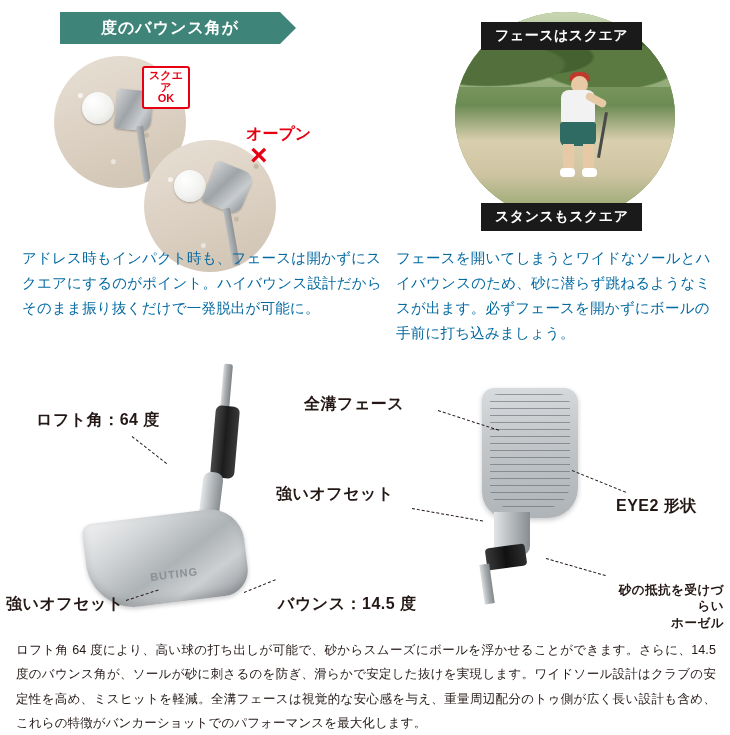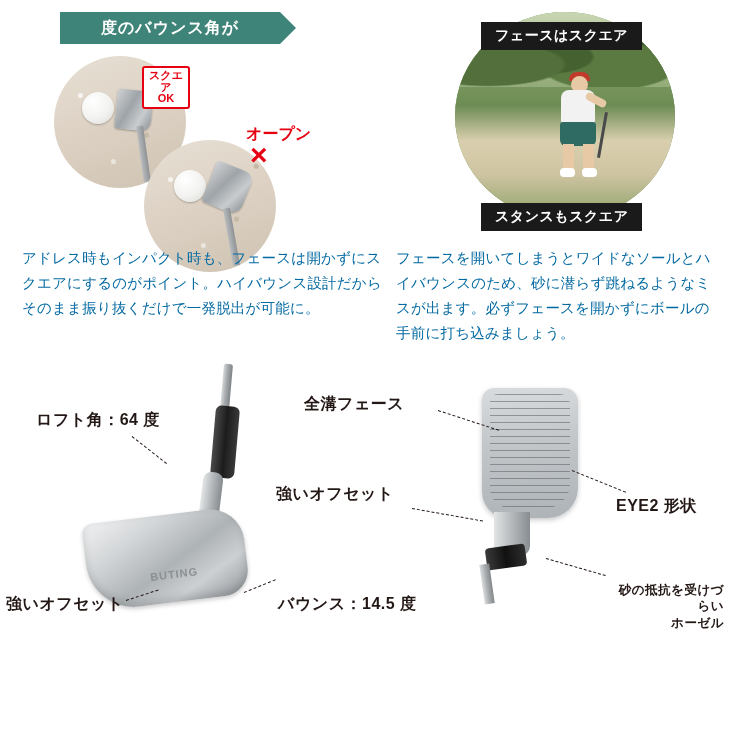--- a/index.html
+++ b/index.html
@@ -363,14 +363,15 @@
     <div class="lead" style="left:412px; top:148px; width:72px; transform:rotate(10deg);"></div>
 
     <div class="diag-label" style="left:616px; top:136px;">EYE2 形状</div>
     <div class="lead" style="left:572px; top:110px; width:58px; transform:rotate(22deg);"></div>
 
     <div class="diag-label small" style="left:608px; top:222px; width:116px; white-space:pre-line;">砂の抵抗を受けづらい
 ホーゼル</div>
     <div class="lead" style="left:546px; top:198px; width:62px; transform:rotate(16deg);"></div>
   </div>
 
+  <div class="footer">ロフト角 64 度により、高い球の打ち出しが可能で、砂からスムーズにボールを浮かせることができます。さらに、14.5 度のバウンス角が、ソールが砂に刺さるのを防ぎ、滑らかで安定した抜けを実現します。ワイドソール設計はクラブの安定性を高め、ミスヒットを軽減。全溝フェースは視覚的な安心感を与え、重量周辺配分のトゥ側が広く長い設計も含め、これらの特徴がバンカーショットでのパフォーマンスを最大化します。</div>
 
 </div>
 
 </body></html>

